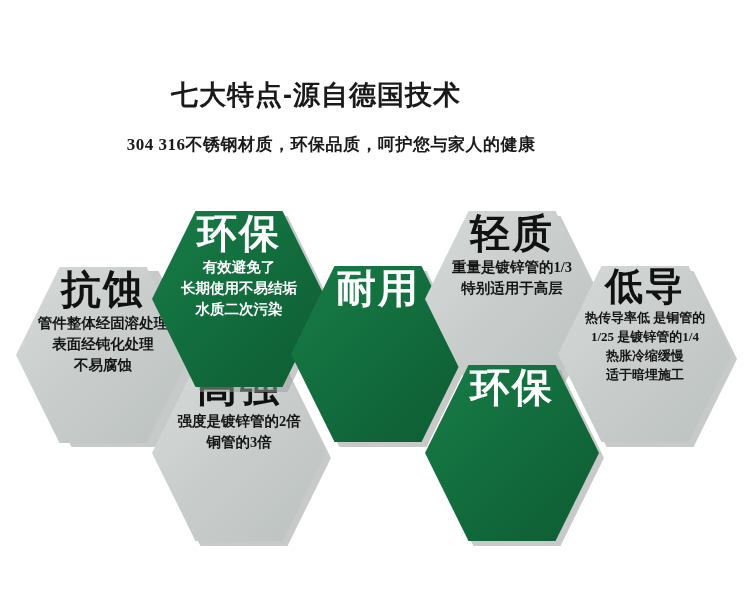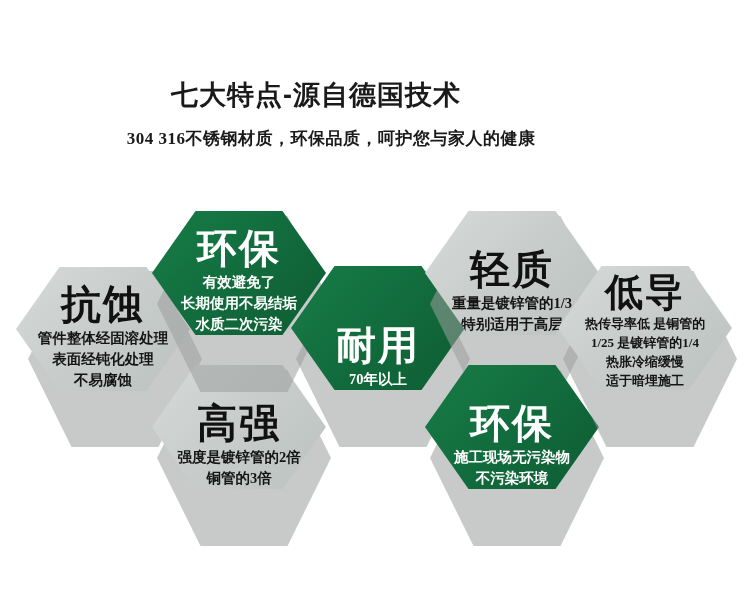--- a/index.html
+++ b/index.html
@@ -25,21 +25,21 @@
   }
   #main-title {
     font-size: 27px;
     font-weight: bold;
     color: #1a1a1a;
     letter-spacing: 1px;
     line-height: 34px;
     white-space: nowrap;
   }
   #sub-title {
-    margin-top: 16px;
+    margin-top: 22px;
     font-size: 17px;
     font-weight: bold;
     color: #1a1a1a;
     line-height: 22px;
     letter-spacing: 0.5px;
     white-space: nowrap;
     font-family: "Liberation Serif", "DejaVu Serif", serif;
     padding-left: 30px;
   }
 
@@ -47,28 +47,28 @@
   #honeycomb {
     position: absolute;
     left: 0;
     top: 0;
     width: 750px;
     height: 599px;
   }
   .hex {
     position: absolute;
     width: 174px;
-    height: 124px;
+    height: 176px;
     -webkit-clip-path: polygon(25% 0%, 75% 0%, 100% 50%, 75% 100%, 25% 100%, 0% 50%);
     clip-path: polygon(25% 0%, 75% 0%, 100% 50%, 75% 100%, 25% 100%, 0% 50%);
     box-sizing: border-box;
     display: flex;
     flex-direction: column;
     align-items: center;
-    justify-content: flex-end;
+    justify-content: flex-start;
     text-align: center;
   }
   
   .hex-shadow {
     position: absolute;
     width: 174px;
     height: 176px;
     -webkit-clip-path: polygon(25% 0%, 75% 0%, 100% 50%, 75% 100%, 25% 100%, 0% 50%);
     clip-path: polygon(25% 0%, 75% 0%, 100% 50%, 75% 100%, 25% 100%, 0% 50%);
     background: #9a9e9c;
@@ -143,40 +143,35 @@
       <div class="hex-line">有效避免了</div>
       <div class="hex-line">长期使用不易结垢</div>
       <div class="hex-line">水质二次污染</div>
     </div>
   </div>
 
   <div class="hex-shadow" style="left:296px; top:271px;"></div>
   <div class="hex hex-green" style="left:291px; top:266px;">
     <div class="hex-title">耐用</div>
     <div class="hex-lines">
-      <div class="hex-line">70年以上</div>
     </div>
   </div>
 
   <div class="hex-shadow" style="left:430px; top:216px;"></div>
   <div class="hex hex-gray" style="left:425px; top:211px;">
     <div class="hex-title">轻质</div>
     <div class="hex-lines">
       <div class="hex-line">重量是镀锌管的1/3</div>
       <div class="hex-line">特别适用于高层</div>
     </div>
   </div>
 
   <div class="hex-shadow" style="left:430px; top:370px;"></div>
   <div class="hex hex-green" style="left:425px; top:365px;">
     <div class="hex-title">环保</div>
-    <div class="hex-lines">
-      <div class="hex-line">施工现场无污染物</div>
-      <div class="hex-line">不污染环境</div>
-    </div>
   </div>
 
   <div class="hex-shadow" style="left:563px; top:271px;"></div>
   <div class="hex hex-gray dense" style="left:558px; top:266px;">
     <div class="hex-title">低导</div>
     <div class="hex-lines">
       <div class="hex-line">热传导率低 是铜管的</div>
       <div class="hex-line">1/25 是镀锌管的1/4</div>
       <div class="hex-line">热胀冷缩缓慢</div>
       <div class="hex-line">适于暗埋施工</div>

